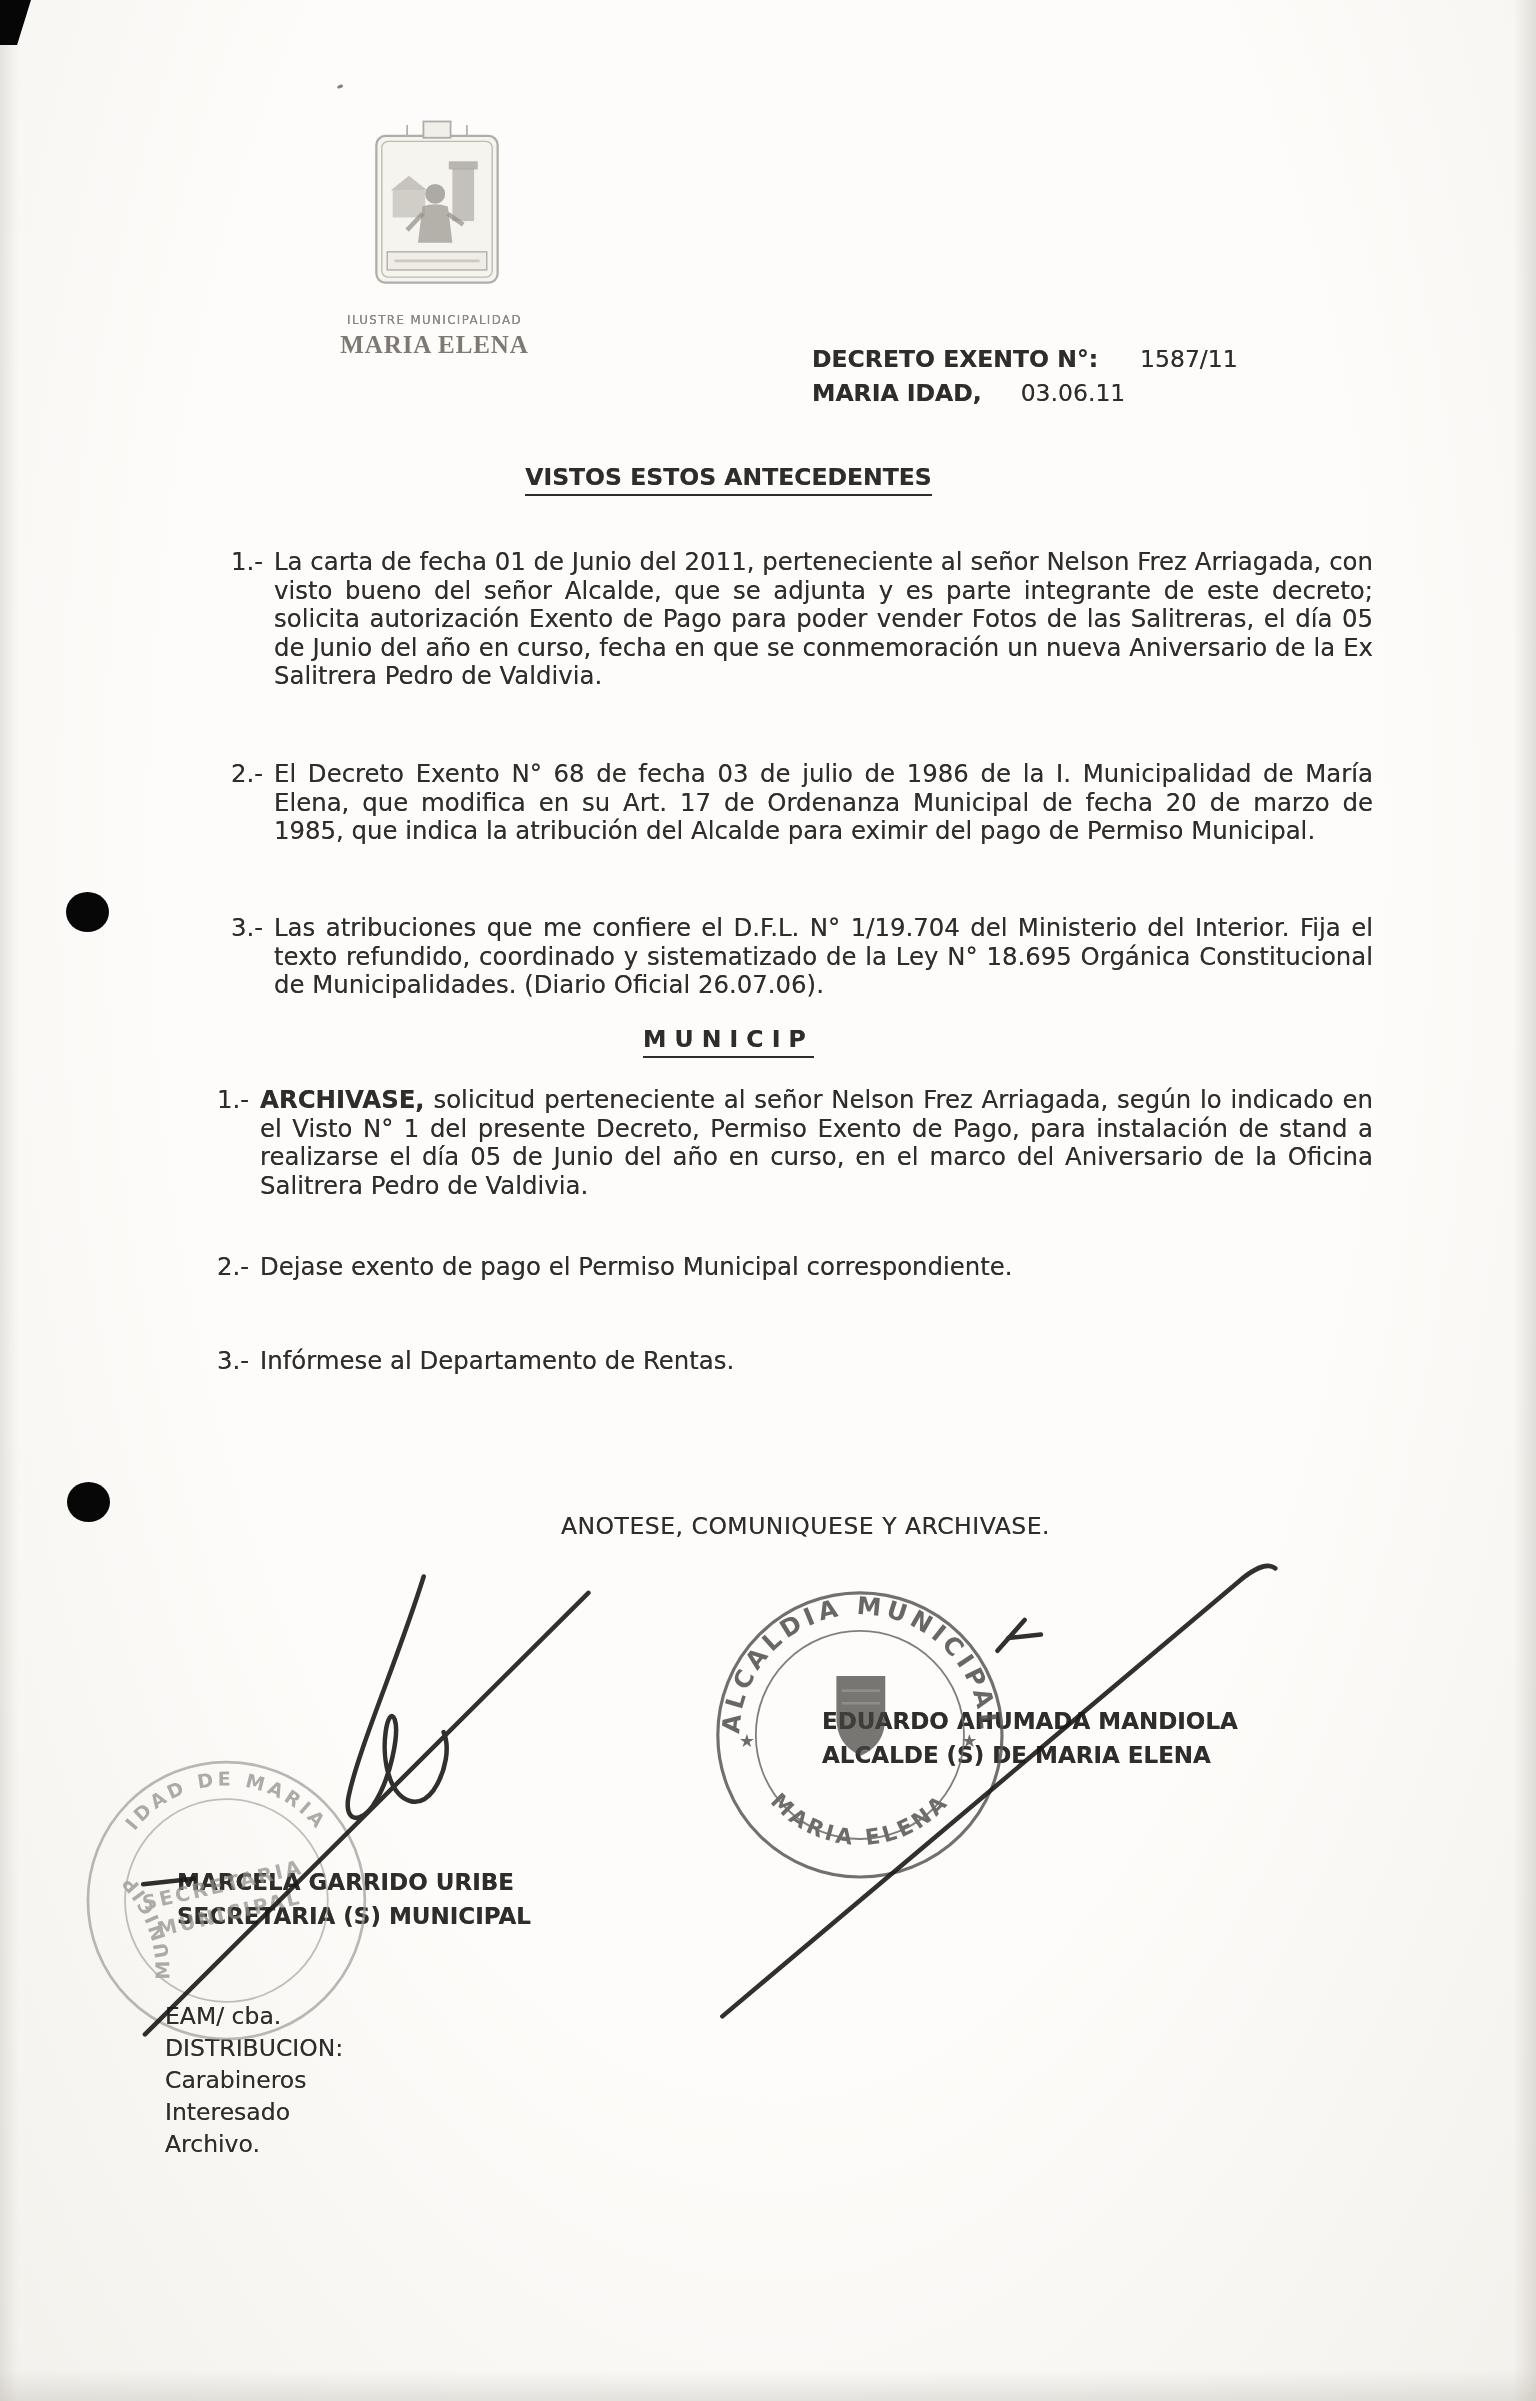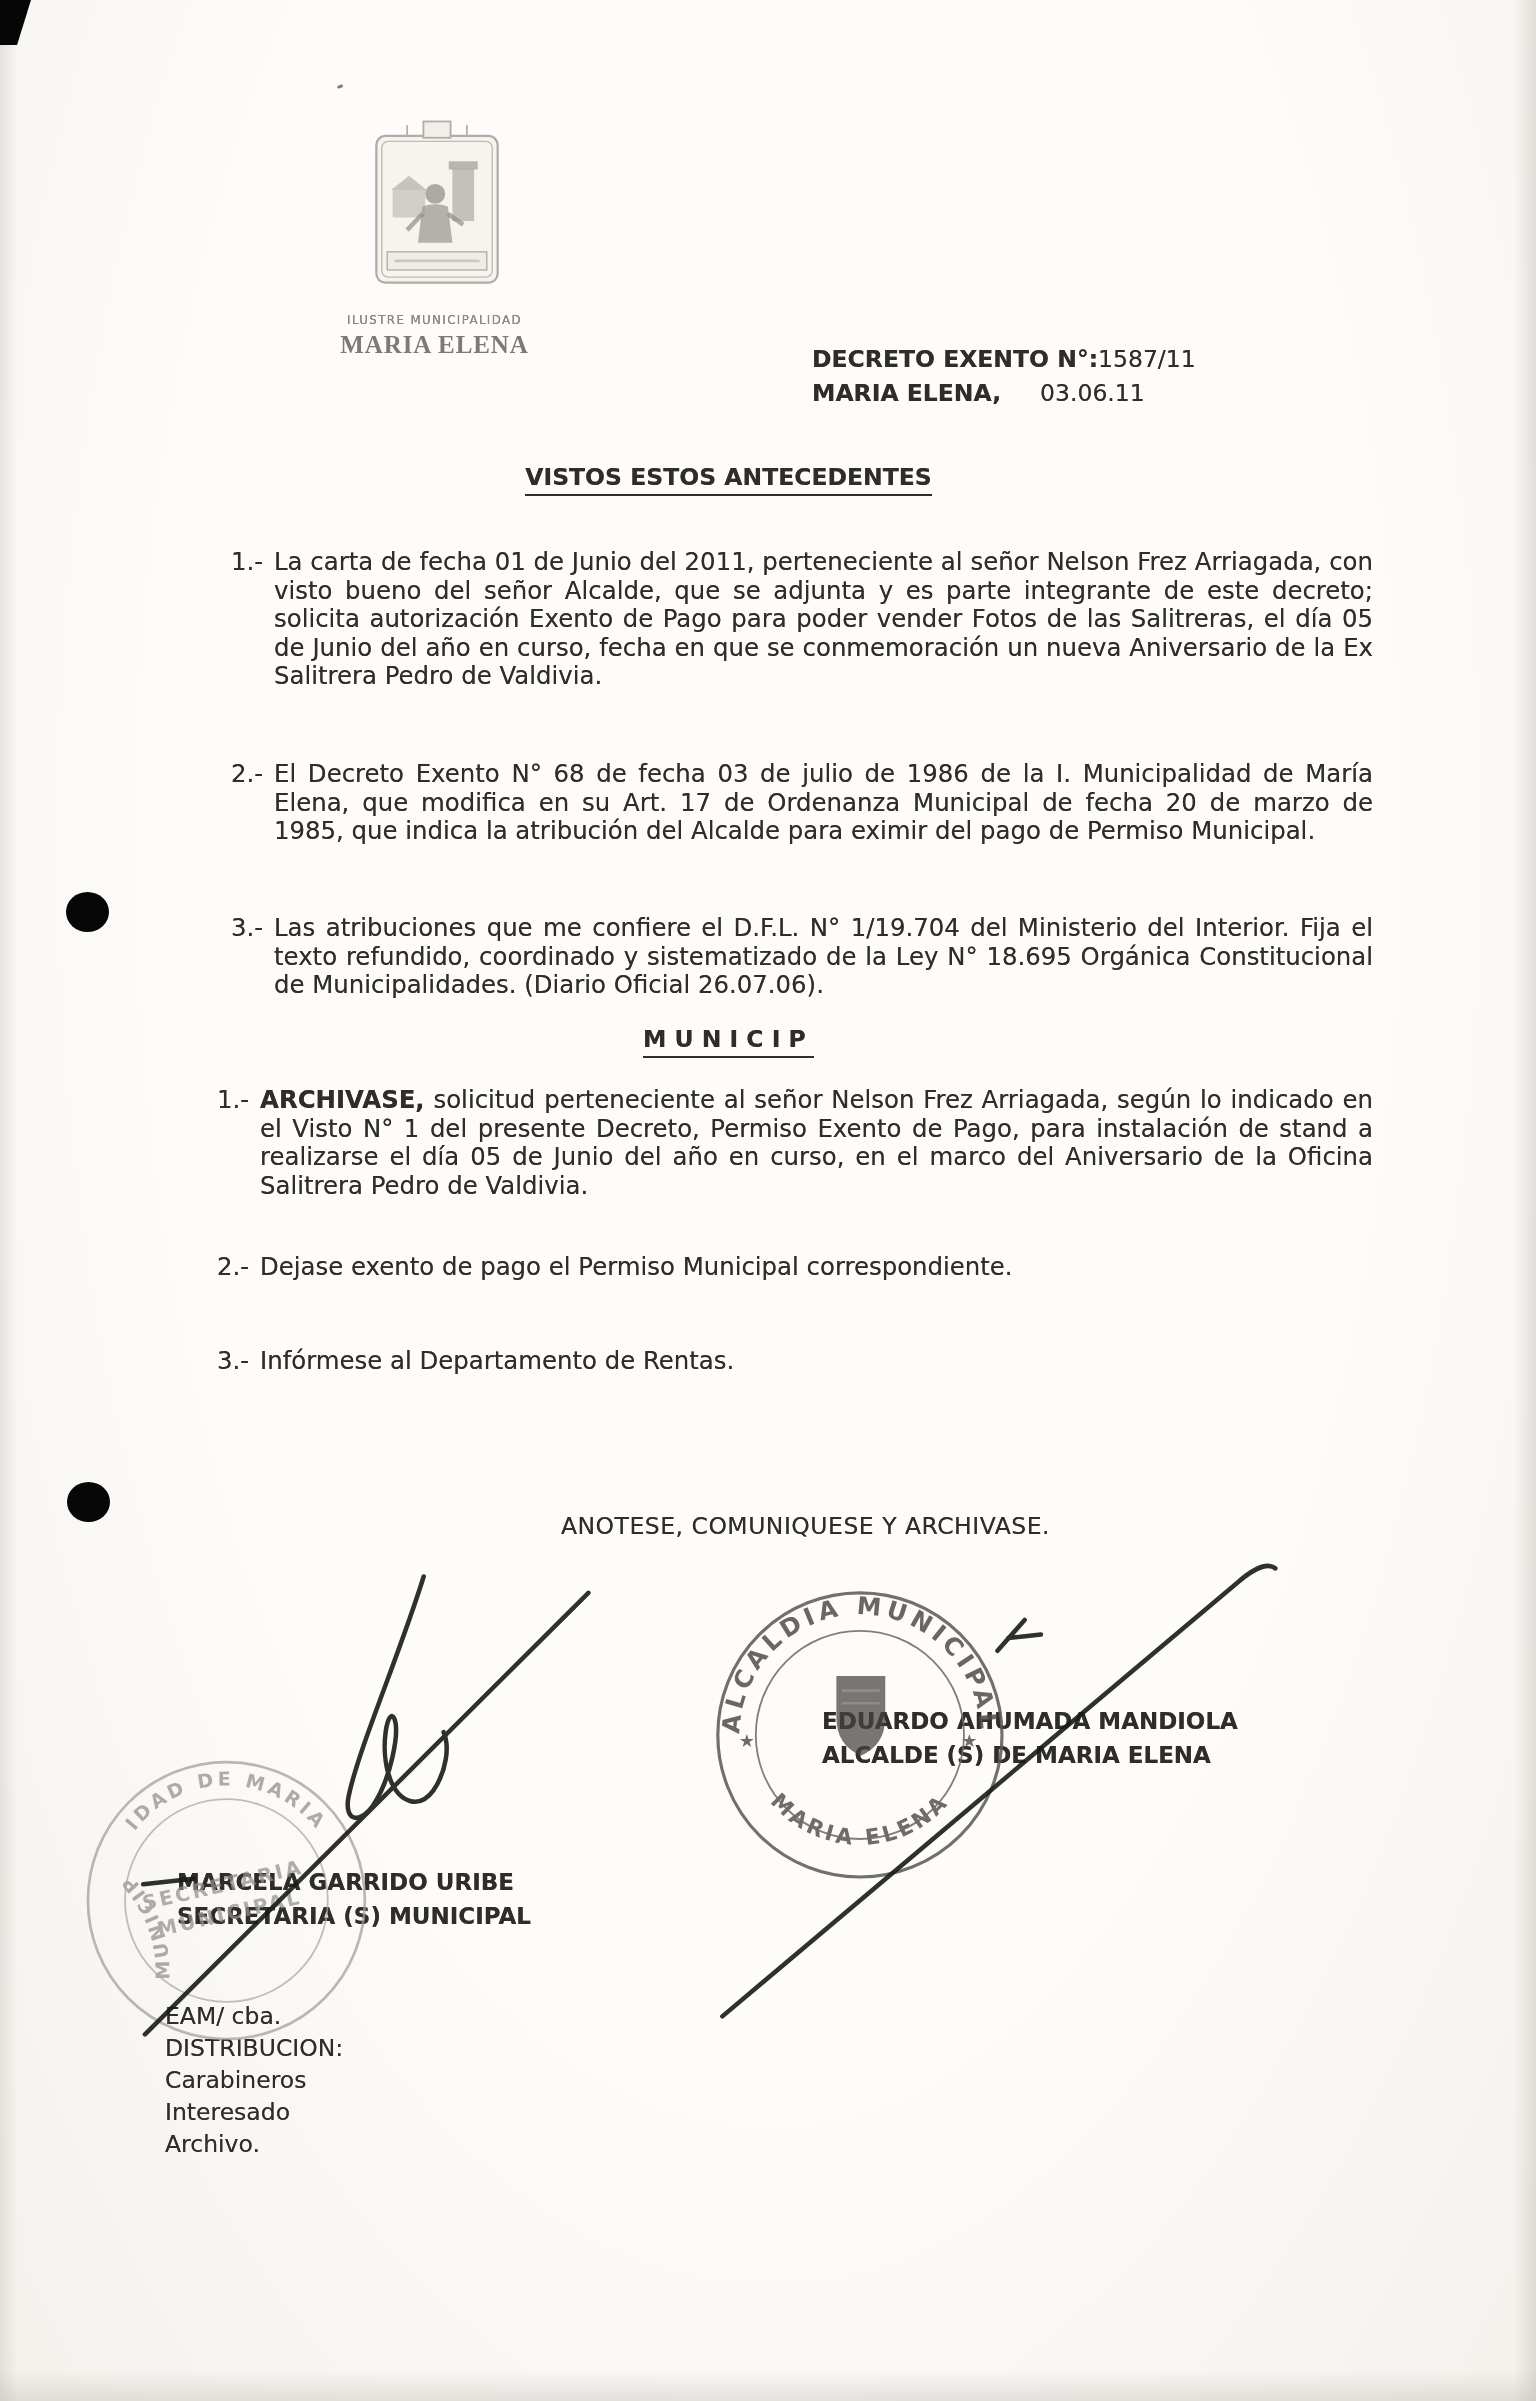--- a/index.html
+++ b/index.html
@@ -27,21 +27,21 @@
     filter:blur(0.7px) opacity(0.85); }
   .seal-caption-small { position:absolute; left:308px; top:313px; width:253px; text-align:center;
     font-size:11.8px; letter-spacing:1.4px; color:#8d8983; }
   .seal-caption { position:absolute; left:308px; top:331px; width:253px; text-align:center;
     font-family:"Liberation Serif","DejaVu Serif",serif; font-weight:bold; font-size:25px;
     letter-spacing:0.9px; color:#7e7a73; }
 
   
   .decree-block { position:absolute; left:812px; top:342px; font-size:23.5px; line-height:34px; }
   .decree-block .lbl { font-weight:bold; }
-  .decree-block .val { font-weight:normal; }
+  .decree-block .val { font-weight:normal; margin-left:42px; }
   .decree-block .val2 { font-weight:normal; margin-left:39px; }
 
   
   .typed { text-shadow:0 0 0.5px rgba(46,45,43,.65); }
 
   .section-title { position:absolute; left:208px; width:1041px; text-align:center;
     font-weight:bold; font-size:23.5px; }
   .section-title .u { border-bottom:2.7px solid #2e2d2b; padding-bottom:2.7px; display:inline-block; }
   .spaced { letter-spacing:8.1px; }
 
@@ -98,21 +98,21 @@
     <line x1="48" y1="160" x2="142" y2="160" stroke="#9b978f" stroke-width="3" opacity="0.5"></line>
   </svg>
   <div class="seal-caption-small typed">ILUSTRE MUNICIPALIDAD</div>
   <div class="seal-caption">MARIA ELENA</div>
 
   <div class="decree-block typed">
     <div>
       <span class="lbl">DECRETO EXENTO N°:</span><span class="val">1587/11</span>
     </div>
     <div>
-      <span class="lbl">MARIA ELENA,</span><span class="val2">03.06.11</span>
+      <span class="lbl">MARIA IDAD,</span><span class="val2">03.06.11</span>
     </div>
   </div>
 
   <div class="section-title typed" style="top:463px;">
     <span class="u">VISTOS ESTOS ANTECEDENTES</span>
   </div>
 
   <div class="list typed" style="left:231px; top:0; width:1142px; height:0;">
     <div class="item" style="top:548px;">
       <span class="num">1.-</span>

